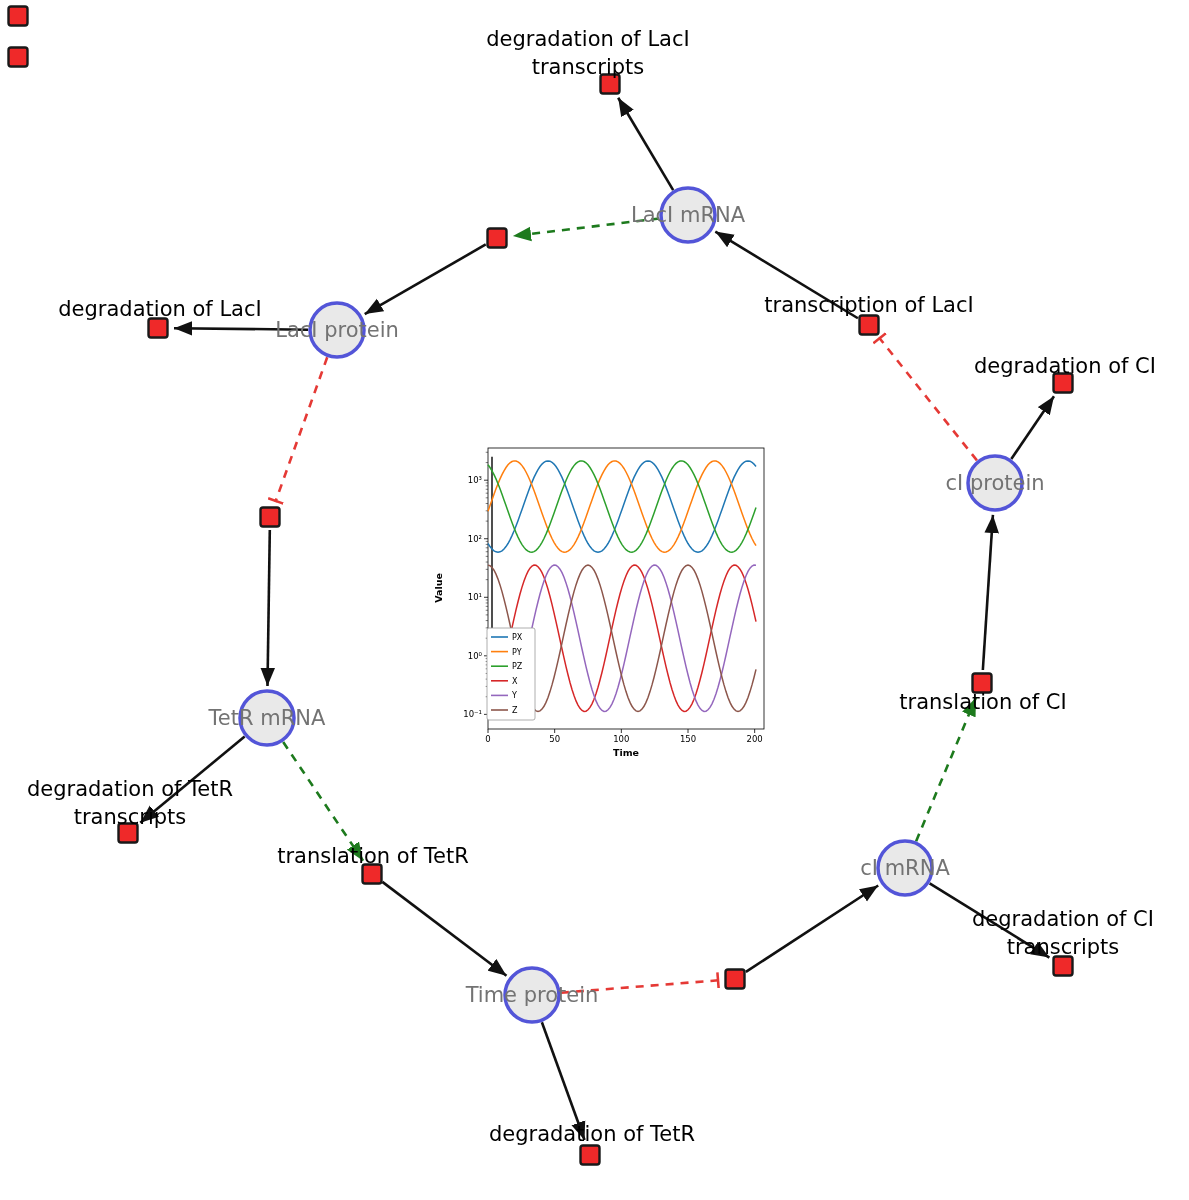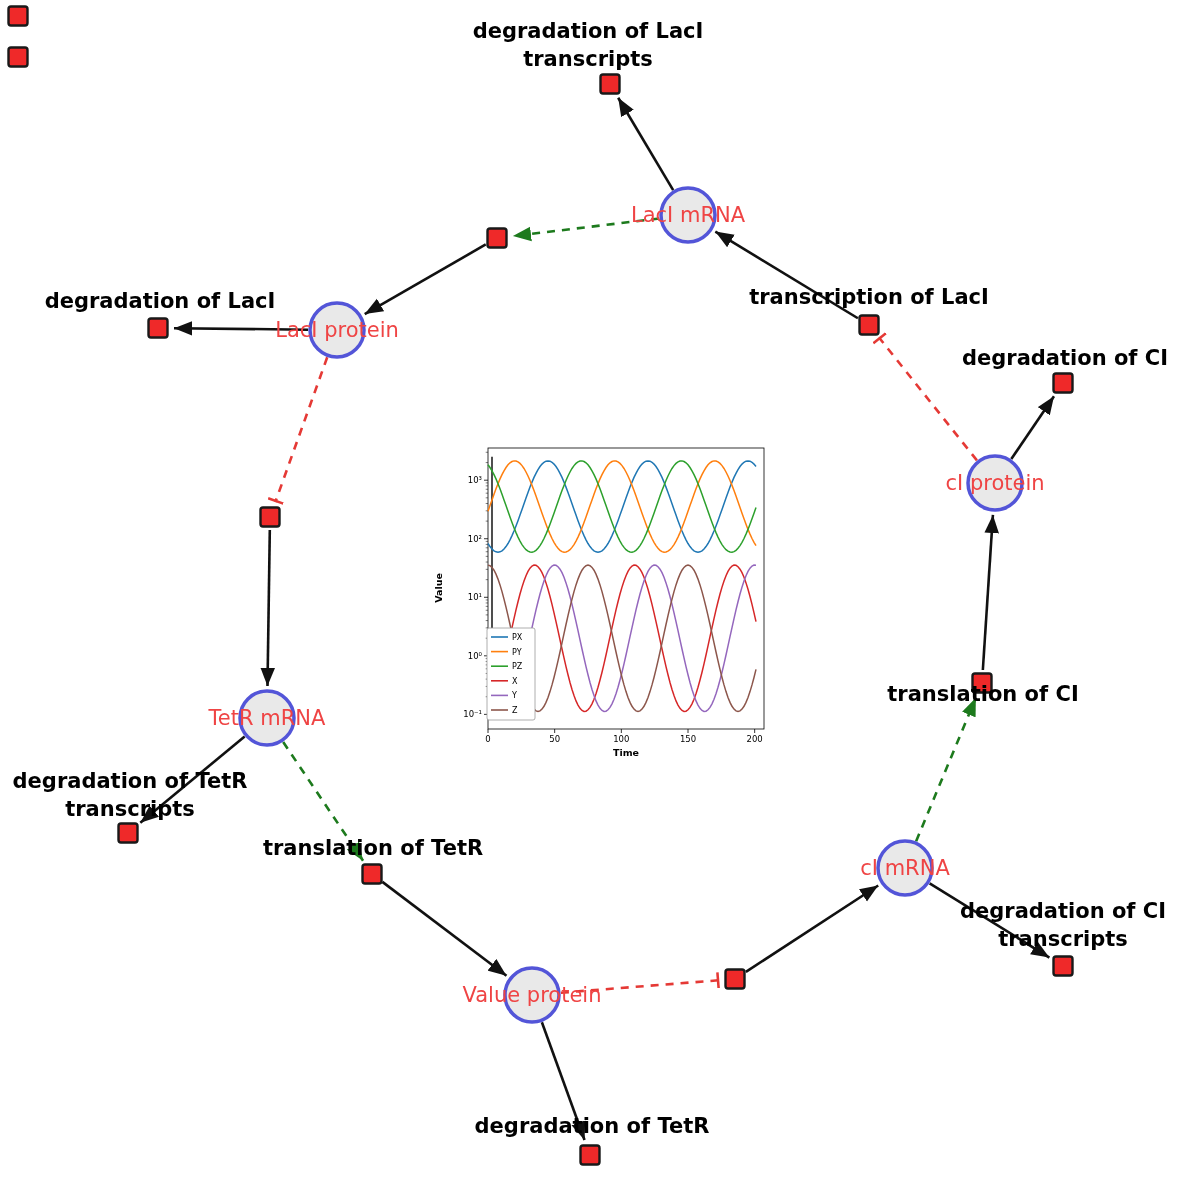--- a/index.html
+++ b/index.html
@@ -4,25 +4,25 @@
 <style>
   html,body{margin:0;padding:0;}
   body{
     width:1189px;height:1200px;position:relative;background:#ffffff;
     font-family:"DejaVu Sans","Liberation Sans",sans-serif;overflow:hidden;
   }
   #network-svg{position:absolute;left:0;top:0;z-index:1;}
   #labels-layer{position:absolute;left:0;top:0;width:1189px;height:1200px;z-index:2;pointer-events:none;}
   .species-label{
     position:absolute;transform:translate(-50%,-50%);
-    font-size:21px;color:#ef4444;white-space:nowrap;
+    font-size:21px;color:#737373;white-space:nowrap;
   }
   .reaction-label{
     position:absolute;transform:translateX(-50%);text-align:center;
-    font-size:21px;font-weight:bold;color:#000;line-height:28px;white-space:nowrap;
+    font-size:21px;font-weight:normal;color:#000;line-height:28px;white-space:nowrap;margin-top:8px;
   }
   .species-node{fill:#e9e9e9;stroke:#5355d8;stroke-width:3.5;}
   .reaction-node{fill:#ef2929;stroke:#191919;stroke-width:2.4;}
   .edge-solid{stroke:#111111;stroke-width:2.6;}
   .edge-mod{stroke:#1d7a1d;stroke-width:2.6;stroke-dasharray:8 7;}
   .edge-inh{stroke:#e53935;stroke-width:2.6;stroke-dasharray:8 7;}
   #inset-panel{position:absolute;left:428px;top:438px;width:352px;height:330px;z-index:3;background:#fff;}
   svg text{font-family:"DejaVu Sans","Liberation Sans",sans-serif;fill:#000;}
 </style>
 </head>
@@ -81,21 +81,21 @@
       <rect x="1053.5" y="373.5" width="19" height="19" rx="2.5" class="reaction-node"></rect>
       <rect x="8.5" y="6.5" width="19" height="19" rx="2.5" class="reaction-node"></rect>
       <rect x="8.5" y="47.5" width="19" height="19" rx="2.5" class="reaction-node"></rect>
     </g>
 </svg>
 
 <div id="labels-layer">
     <div class="species-label" style="left: 688px; top: 215px;">LacI mRNA</div>
     <div class="species-label" style="left: 337px; top: 330px;">LacI protein</div>
     <div class="species-label" style="left: 267px; top: 718px;">TetR mRNA</div>
-    <div class="species-label" style="left: 532px; top: 995px;">Value protein</div>
+    <div class="species-label" style="left: 532px; top: 995px;">Time protein</div>
     <div class="species-label" style="left: 905px; top: 868px;">cI mRNA</div>
     <div class="species-label" style="left: 995px; top: 483px;">cI protein</div>
     <div class="reaction-label" style="left: 373px; top: 834px;">
       <div>translation of TetR</div>
     </div>
     <div class="reaction-label" style="left: 869px; top: 283px;">
       <div>transcription of LacI</div>
     </div>
     <div class="reaction-label" style="left: 983px; top: 680px;">
       <div>translation of CI</div>

